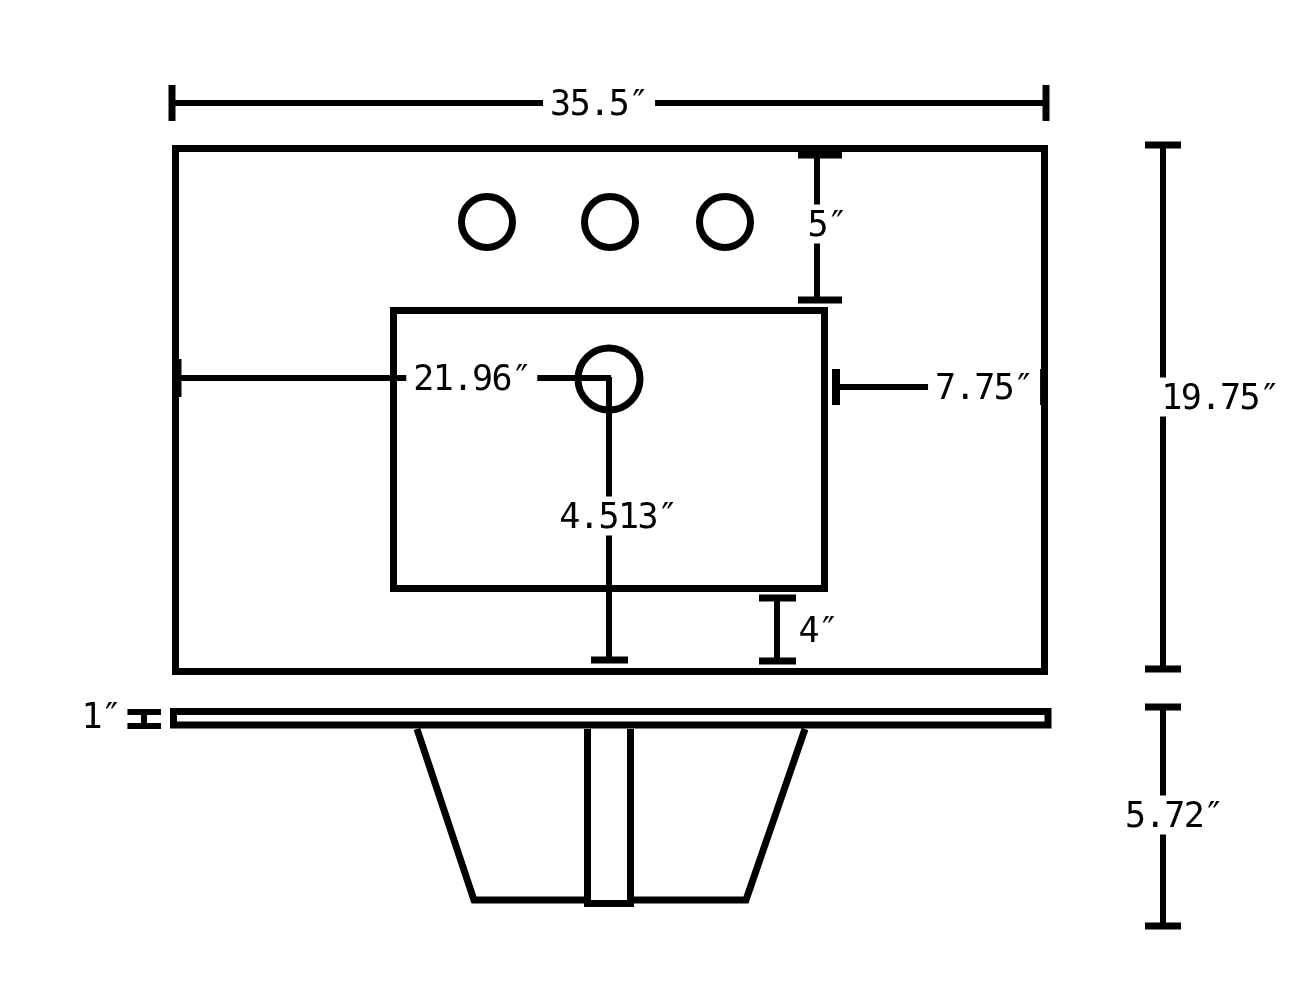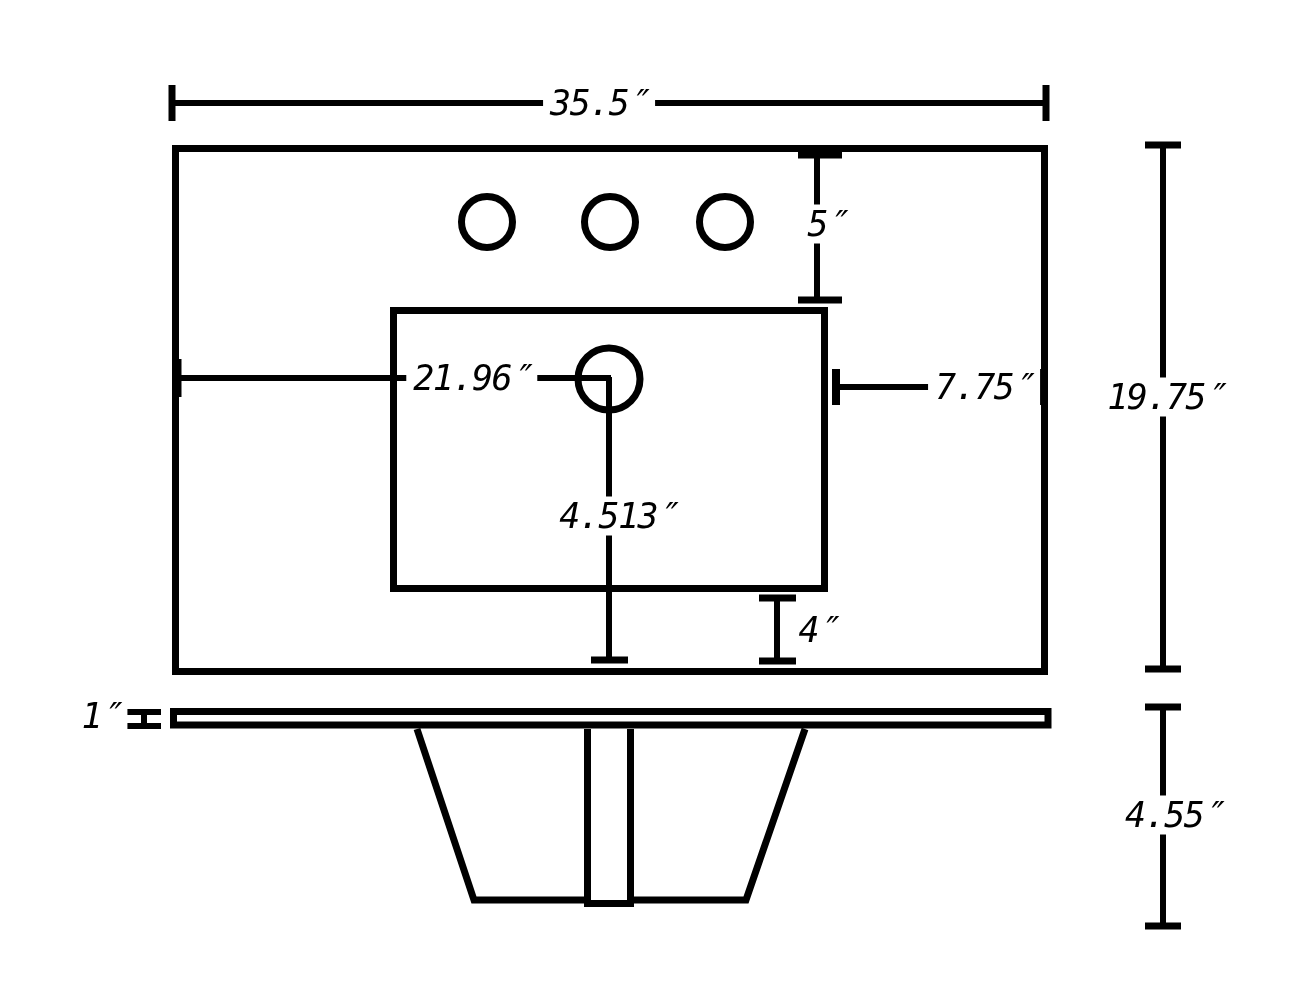--- a/index.html
+++ b/index.html
@@ -8,21 +8,20 @@
     padding: 0;
     background: #ffffff;
   }
   .canvas {
     position: relative;
     width: 1298px;
     height: 1002px;
     background: #ffffff;
     font-family: "DejaVu Sans Mono", "Liberation Mono", monospace;
     overflow: hidden;
-    font-style: italic;
   }
   .canvas svg {
     position: absolute;
     left: 0;
     top: 0;
   }
   .dim-label {
     position: absolute;
     transform: translate(-50%, -50%);
     background: #ffffff;
@@ -118,19 +117,19 @@
   <div class="dim-label" style="left:827px; top:224px">5″</div>
 
   <div class="dim-label" style="left:472px; top:378px">21.96″</div>
 
   <div class="dim-label" style="left:984px; top:387px">7.75″</div>
 
   <div class="dim-label" style="left:618px; top:516px">4.513″</div>
 
   <div class="dim-label" style="left:818px; top:630px">4″</div>
 
-  <div class="dim-label" style="left:1166px; top:397px">19.75″</div>
+  <div class="dim-label" style="left:1220px; top:397px">19.75″</div>
 
   <div class="dim-label" style="left:101px; top:716px">1″</div>
 
-  <div class="dim-label" style="left:1174px; top:815px">4.55″</div>
+  <div class="dim-label" style="left:1174px; top:815px">5.72″</div>
 
 </div>
 
 </body></html>

